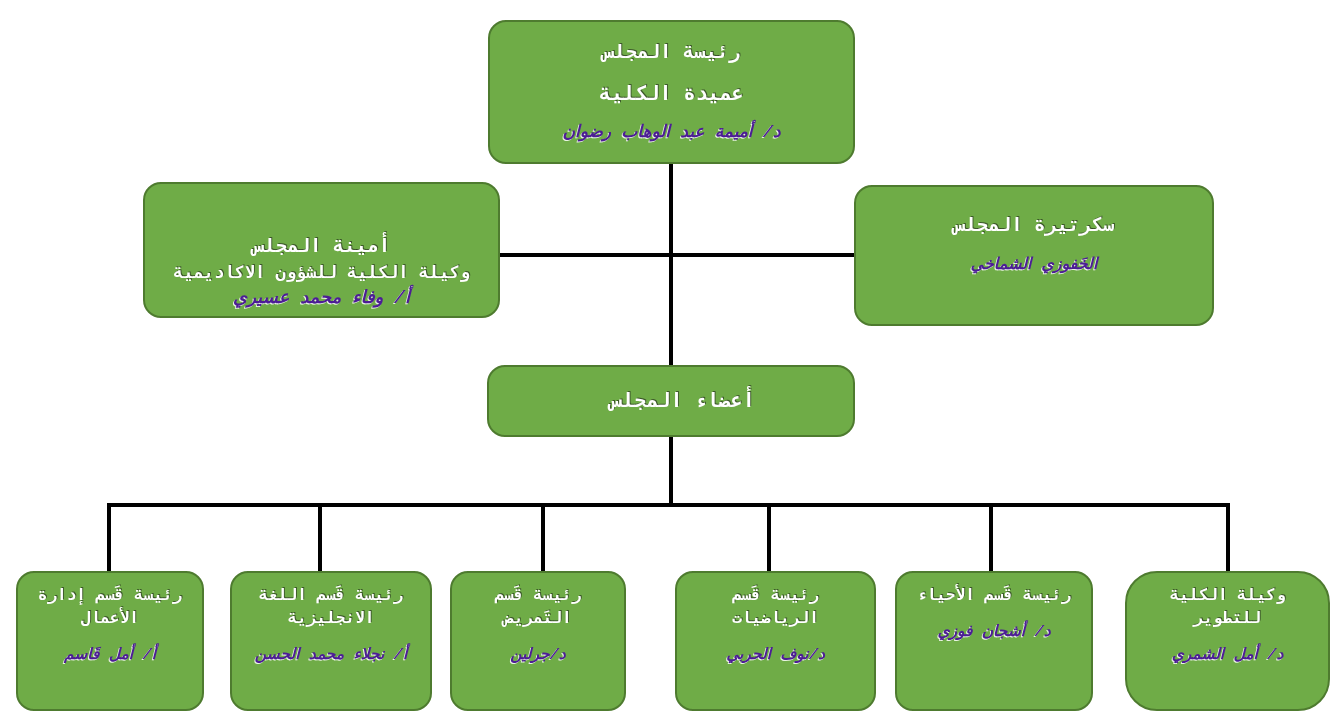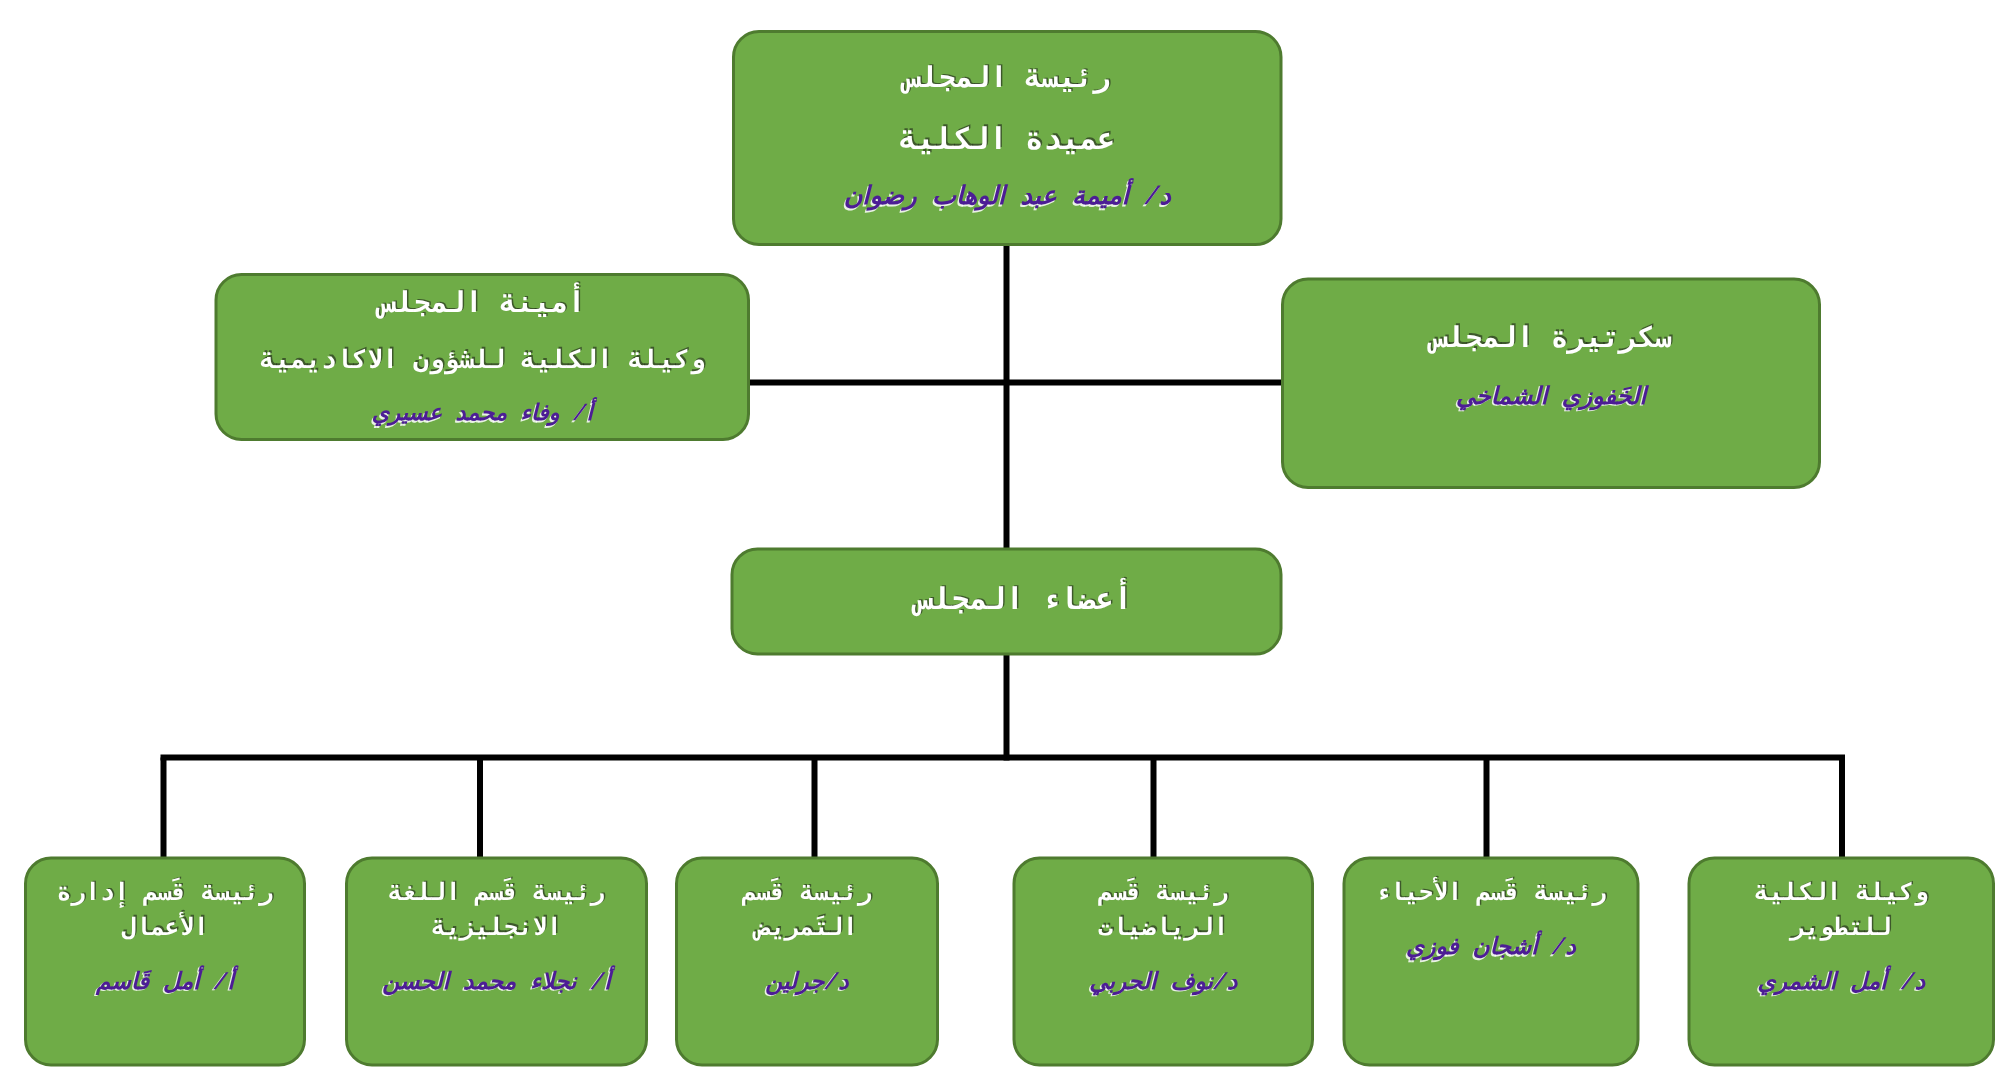--- a/index.html
+++ b/index.html
@@ -21,42 +21,42 @@
     font-weight:bold;font-style:italic;color:#4c1d95;
     text-shadow:-1px 1px 0 rgba(255,255,255,0.85);
     line-height:1.3;
   }
   
   .n-chair{left:488px;top:20px;width:367px;height:144px;justify-content:space-evenly;padding:6px 10px;}
   .n-chair .title{font-size:19px;}
   .n-chair .t2{font-size:20px;}
   .n-chair .name{font-size:17px;}
 
-  .n-secretary{left:143px;top:182px;width:357px;height:112px;justify-content:space-between;padding:6px 10px;}
+  .n-secretary{left:143px;top:182px;width:357px;height:136px;justify-content:flex-end;padding:6px 10px;}
   .n-secretary .title{font-size:19px;}
   .n-secretary .t2{font-size:17px;}
-  .n-secretary .name{font-size:15px;}
+  .n-secretary .name{font-size:18px;}
 
   .n-clerk{left:854px;top:185px;width:360px;height:141px;justify-content:space-evenly;padding:12px 10px 34px;}
   .n-clerk .title{font-size:19px;}
   .n-clerk .name{font-size:16px;}
 
   .n-members{left:487px;top:365px;width:368px;height:72px;justify-content:center;}
   .n-members .title{font-size:20px;}
 
   
   .dept{top:571px;height:140px;justify-content:flex-start;padding:12px 12px 10px;}
   .dept .title{font-size:16px;}
   .dept .name{font-size:15.5px;margin-top:14px;}
   .d0{left:16px;width:188px;}
   .d1{left:230px;width:202px;}
   .d2{left:450px;width:176px;}
   .d3{left:675px;width:201px;}
   .d4{left:895px;width:198px;}
-  .d5{left:1125px;width:205px;}
+  .d5{left:1125px;width:205px;border-radius:32px;}
 
   
   .line{position:absolute;background:#000000;}
   .v1{left:669px;top:163px;width:4px;height:204px;}
   .h1{left:500px;top:253px;width:354px;height:4px;}
   .v2{left:669px;top:436px;width:4px;height:71px;}
   .h2{left:107px;top:503px;width:1123px;height:4px;}
   .drop{top:505px;width:4px;height:68px;}
   .dr0{left:107px;} .dr1{left:318px;} .dr2{left:541px;}
   .dr3{left:767px;} .dr4{left:989px;} .dr5{left:1226px;}

